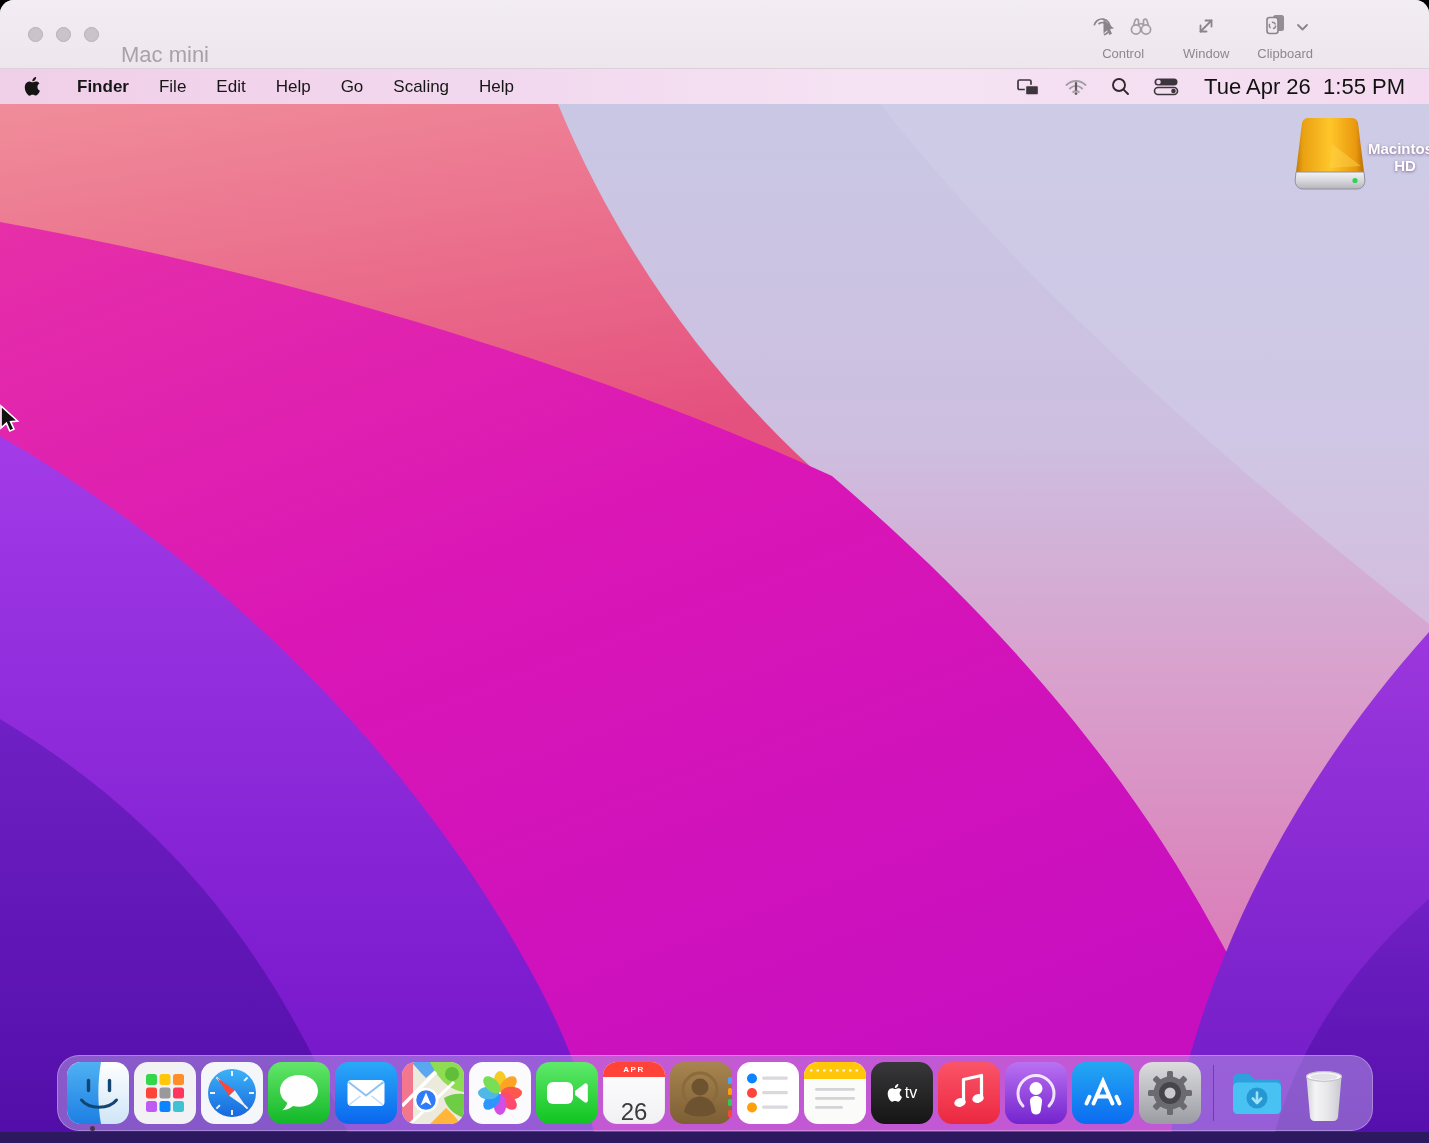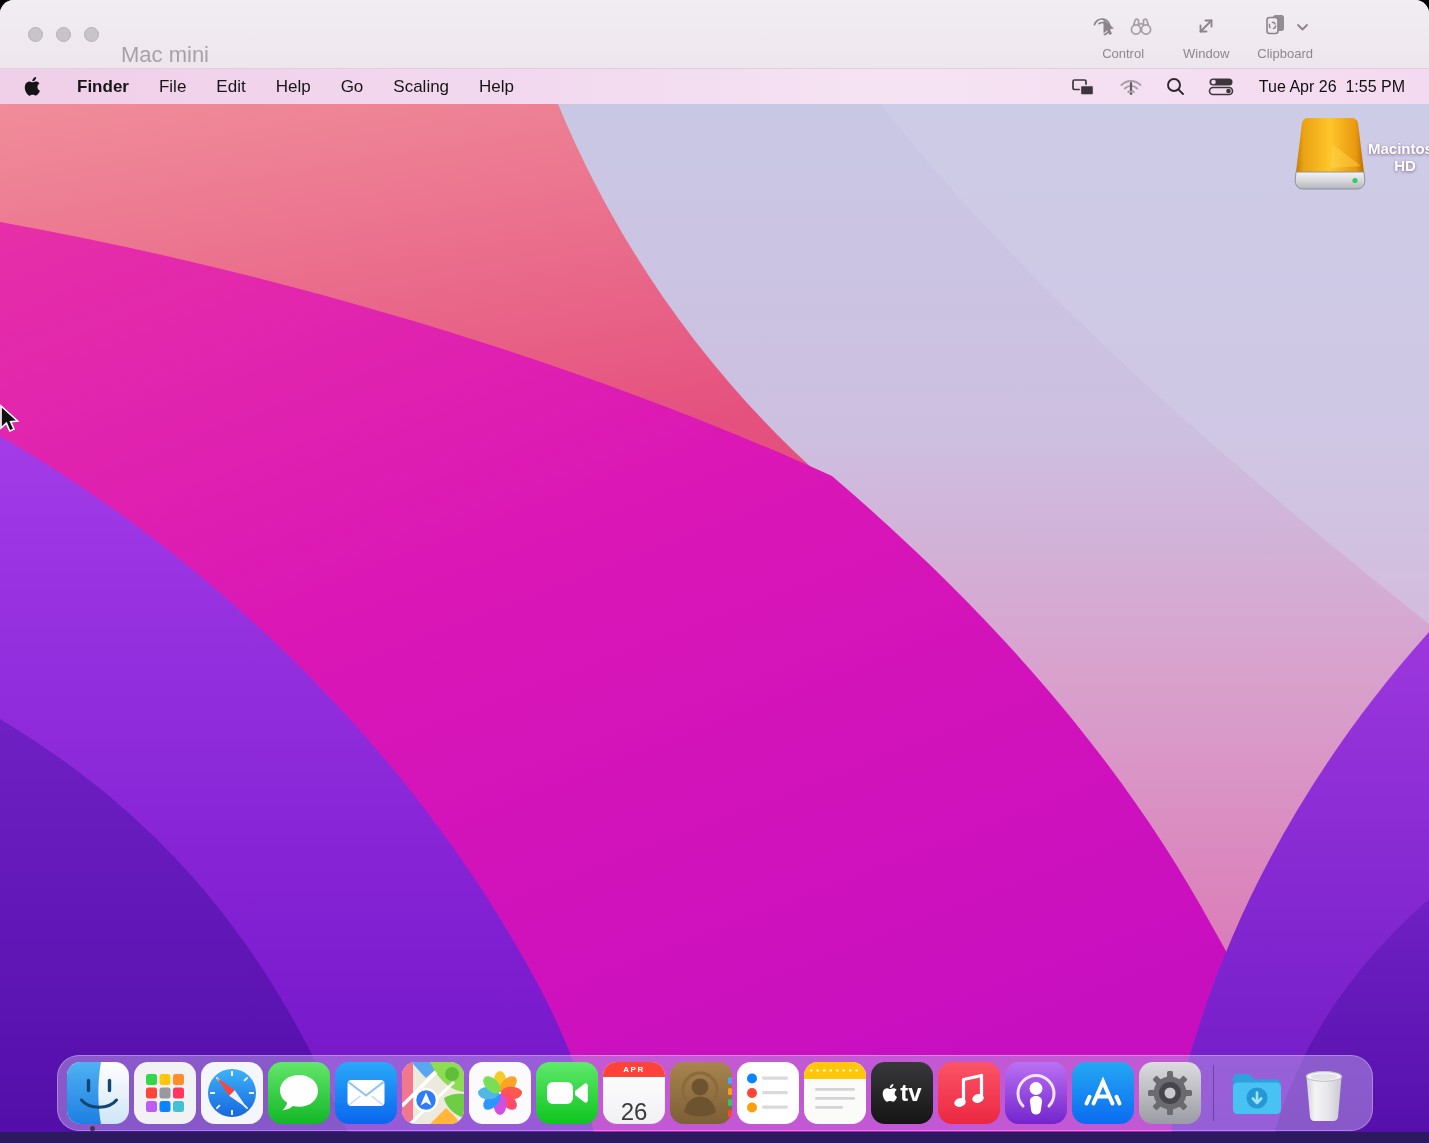--- a/index.html
+++ b/index.html
@@ -19,40 +19,40 @@
   .tb button{background:none;border:none;padding:0;cursor:default;display:flex;align-items:center;gap:4px;}
 
   
   .menubar{height:35px;background:linear-gradient(90deg,#f0cfe8,#f2d9ef 38%,#f5e3f3 62%,#f4daf0);display:flex;align-items:center;padding:0 24px;box-sizing:border-box;font-size:17px;color:#161616;}
   .apple{display:flex;align-items:center;margin-right:4px;}
   .menus{display:flex;margin-left:18px;}
   .menu-item{padding:0 15px;line-height:35px;}
   .menu-item.app{font-weight:700;}
   .mb-right{margin-left:auto;display:flex;align-items:center;gap:23px;}
   .mb-right .mi{display:flex;align-items:center;}
-  .clock{font-size:16px;color:#111;white-space:pre;margin-left:2px;text-align:right;}
+  .clock{font-size:22px;color:#111;white-space:pre;margin-left:2px;text-align:right;}
 
   
   .desktop{position:relative;width:1429px;height:1039px;overflow:hidden;}
   .wallpaper{position:absolute;inset:0;display:block;}
   .hd{position:absolute;left:1292px;top:12px;width:94px;display:flex;flex-direction:row;align-items:center;}
   .hd-label{font-size:15px;font-weight:700;color:#fff;text-shadow:0 1px 3px rgba(70,20,70,.55);margin-top:3px;}
   .cursor{position:absolute;left:-7px;top:299px;}
 
   
   .dock{position:absolute;left:57px;top:951px;width:1316px;height:76px;background:rgba(188,161,231,.5);border:1px solid rgba(255,255,255,.28);border-radius:22px;display:flex;align-items:center;padding:0 9px;box-sizing:border-box;gap:5px;}
   .dock-item{width:62px;height:62px;position:relative;flex:0 0 auto;border:none;background:none;padding:0;}
   .dock-item svg{display:block;}
   .dock-sep{width:1px;height:56px;background:rgba(66,38,104,.5);margin:0 7px;flex:0 0 auto;}
   .indicator{position:absolute;bottom:-7px;left:calc(50% - 8px);width:5px;height:5px;border-radius:50%;background:#413550;}
   .cal{width:62px;height:62px;border-radius:14px;background:linear-gradient(#ffffff,#f1f1f4);overflow:hidden;display:flex;flex-direction:column;box-shadow:inset 0 0 0 .5px rgba(0,0,0,.07);box-sizing:border-box;gap:24px;}
   .cal-head{height:15px;background:#ff4338;color:#fff;font-size:8px;font-weight:700;letter-spacing:1.5px;display:flex;align-items:center;justify-content:center;flex:0 0 15px;}
   .cal-day{flex:1;display:flex;align-items:center;justify-content:center;font-size:24px;color:#3b3b3e;margin-top:-3px;}
   .tvic{width:62px;height:62px;border-radius:14px;background:linear-gradient(#38383a,#151516);display:flex;align-items:center;justify-content:center;gap:3px;color:#fff;box-sizing:border-box;}
-  .tvic span{font-size:24px;font-weight:700;line-height:1;}
+  .tvic span{font-size:16px;font-weight:400;line-height:1;}
 </style>
 </head>
 <body>
 
 <div class="screen">
 
   <div class="titlebar">
     <div class="lights">
       <button class="light"></button>
       <button class="light"></button>

